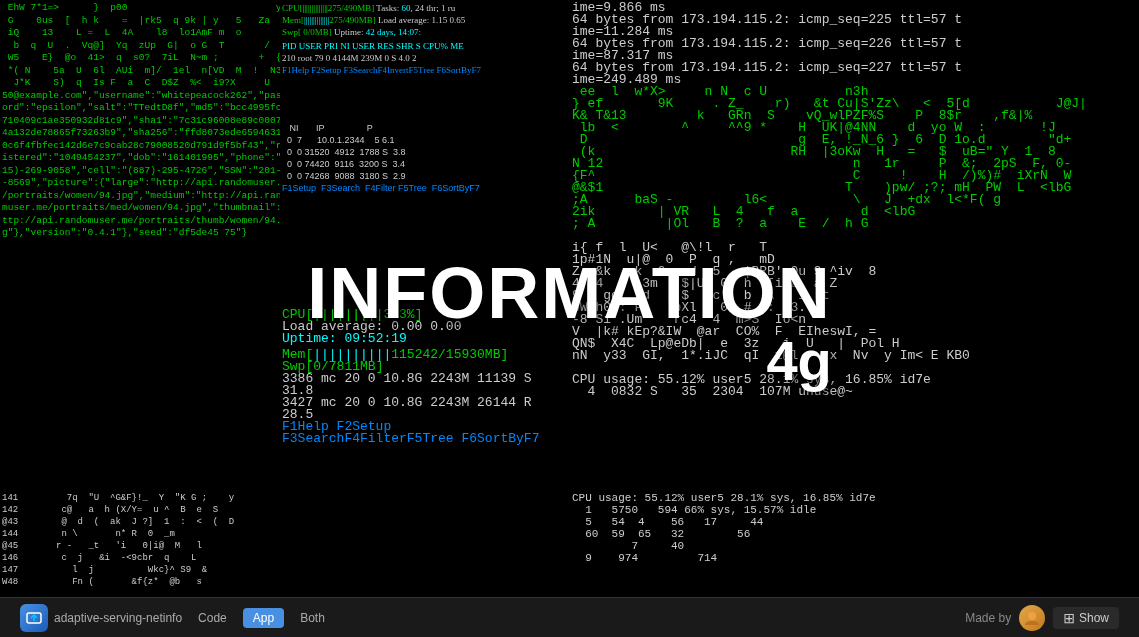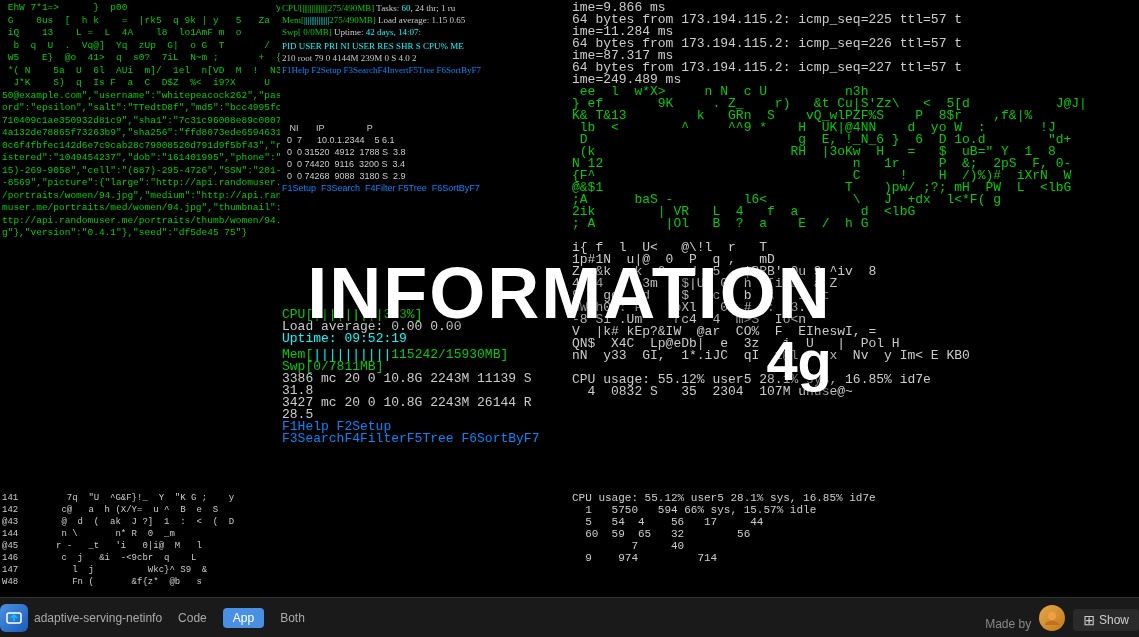--- a/index.html
+++ b/index.html
@@ -67,21 +67,21 @@
     
     .bottom-bar {
       position: absolute;
       bottom: 0; left: 0;
       width: 100%;
       height: 40px;
       background: #1a1a1a;
       border-top: 1px solid #333;
       display: flex;
       align-items: center;
-      padding: 0 0;
+      padding: 0 20px;
       z-index: 20;
     }
 
     .bottom-left {
       display: flex;
       align-items: center;
       gap: 6px;
       flex: 1;
     }
 
@@ -115,21 +115,21 @@
       color: #aaaaaa;
     }
 
     .tab-btn.active {
       background: #4a90e2;
       color: #ffffff;
     }
 
     .bottom-right {
       display: flex;
-      align-items: flex-end;
+      align-items: center;
       gap: 8px;
     }
 
     .made-by {
       color: #888;
       font-size: 12px;
       font-family: Arial, sans-serif;
     }
 
     .avatar-circle {

